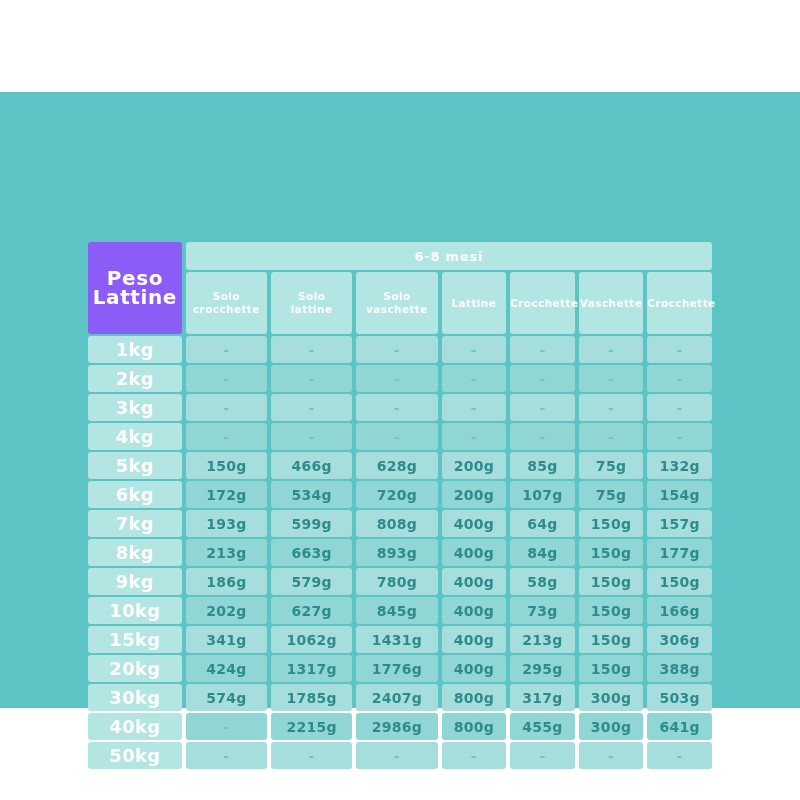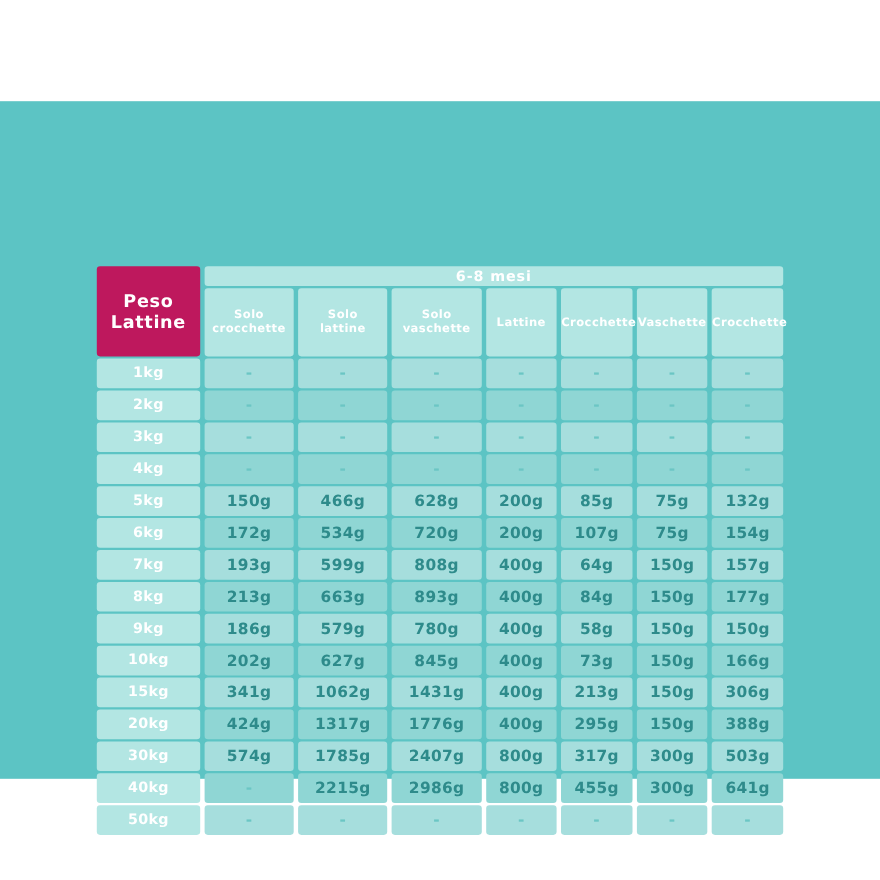--- a/index.html
+++ b/index.html
@@ -44,47 +44,47 @@
     padding: 0;
     margin: 0;
     text-align: center;
     vertical-align: middle;
     font-weight: bold;
   }
   
   .group-header {
     background: #b3e6e3;
     color: #ffffff;
-    height: 18px;
+    height: 28px;
     font-size: 13px;
     letter-spacing: 0.8px;
     border-radius: 3px;
   }
   
   .weight-header {
-    background: #be185d;
+    background: #8b5cf6;
     color: #ffffff;
-    font-size: 16px;
+    font-size: 20px;
     line-height: 19px;
     letter-spacing: 0.6px;
     border-radius: 3px;
   }
   .sub-header {
     background: #b3e6e3;
     color: #ffffff;
     font-size: 10.5px;
     line-height: 13px;
     letter-spacing: 0.4px;
     height: 62px;
     border-radius: 3px;
   }
   .weight-cell {
     background: #b3e6e3;
     color: #ffffff;
-    font-size: 13px;
+    font-size: 18px;
     height: 27px;
     border-radius: 3px;
     letter-spacing: 0.3px;
   }
   .data-cell {
     color: #2e8b8b;
     font-size: 14px;
     height: 27px;
     border-radius: 3px;
     letter-spacing: 0.3px;

